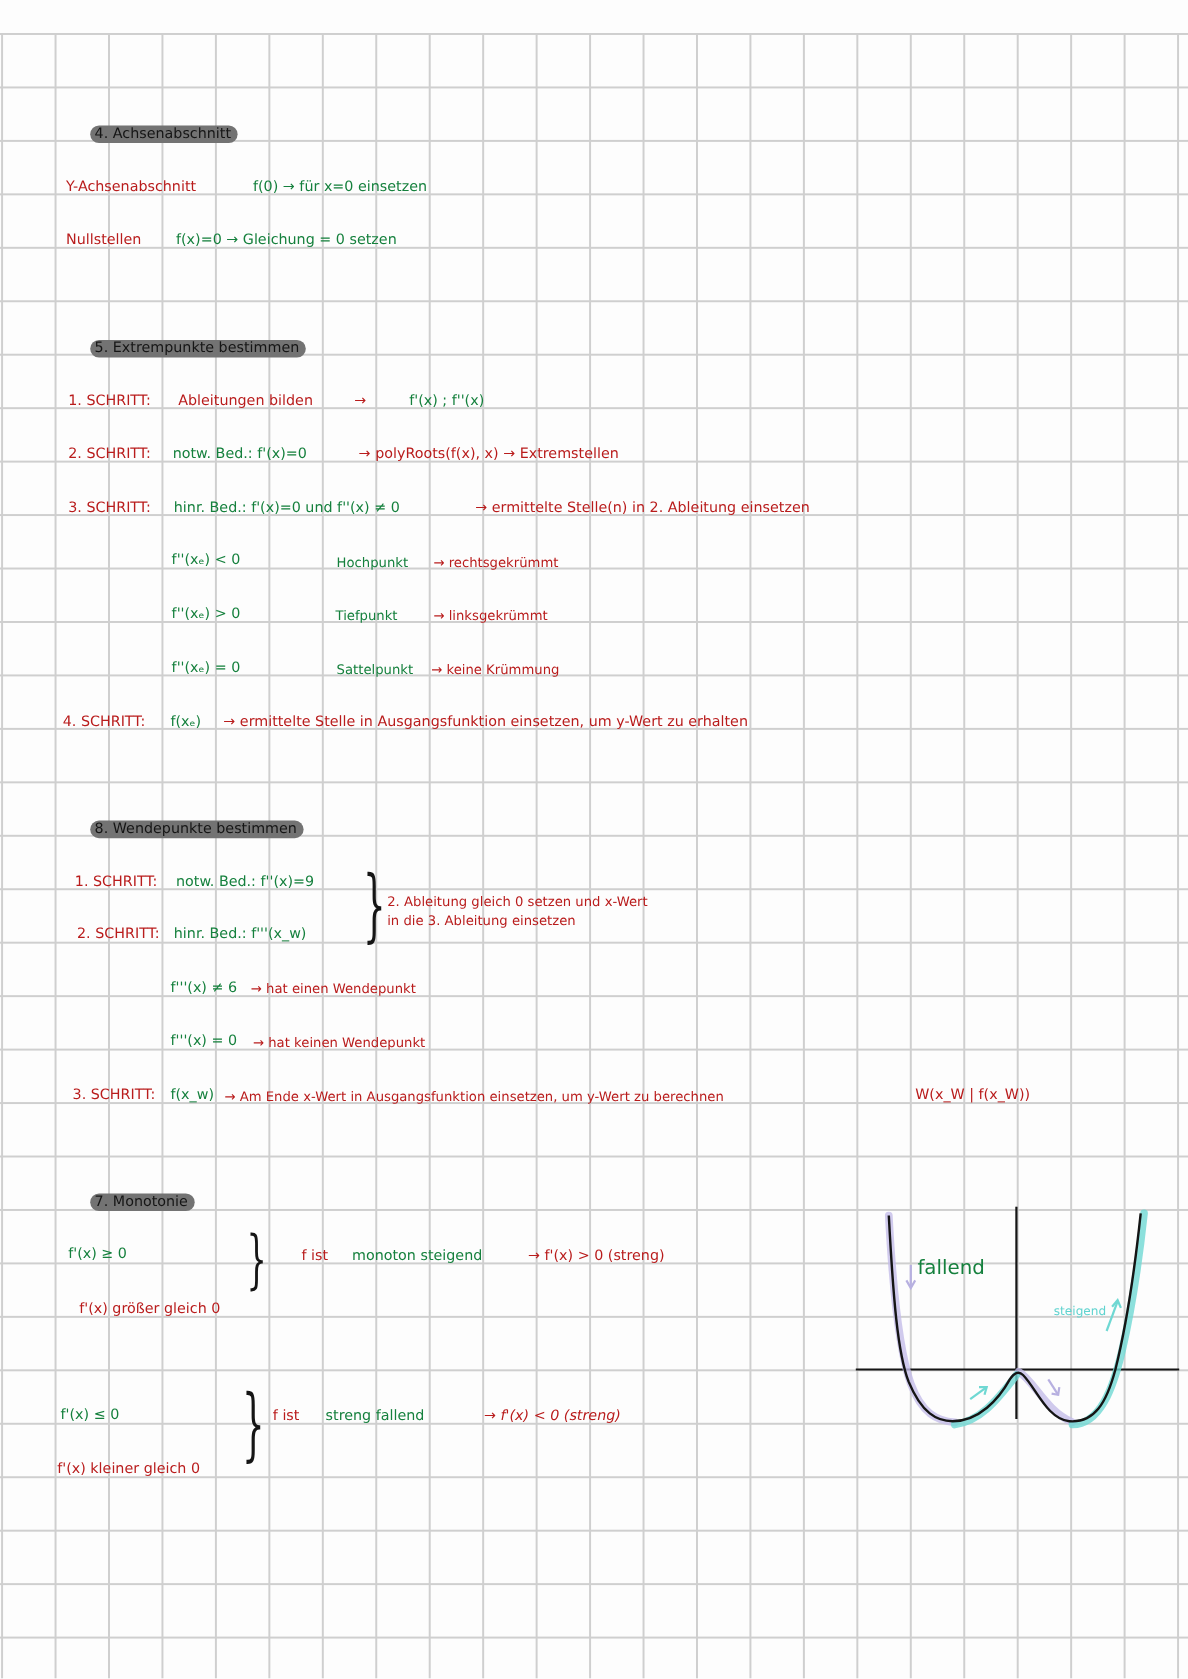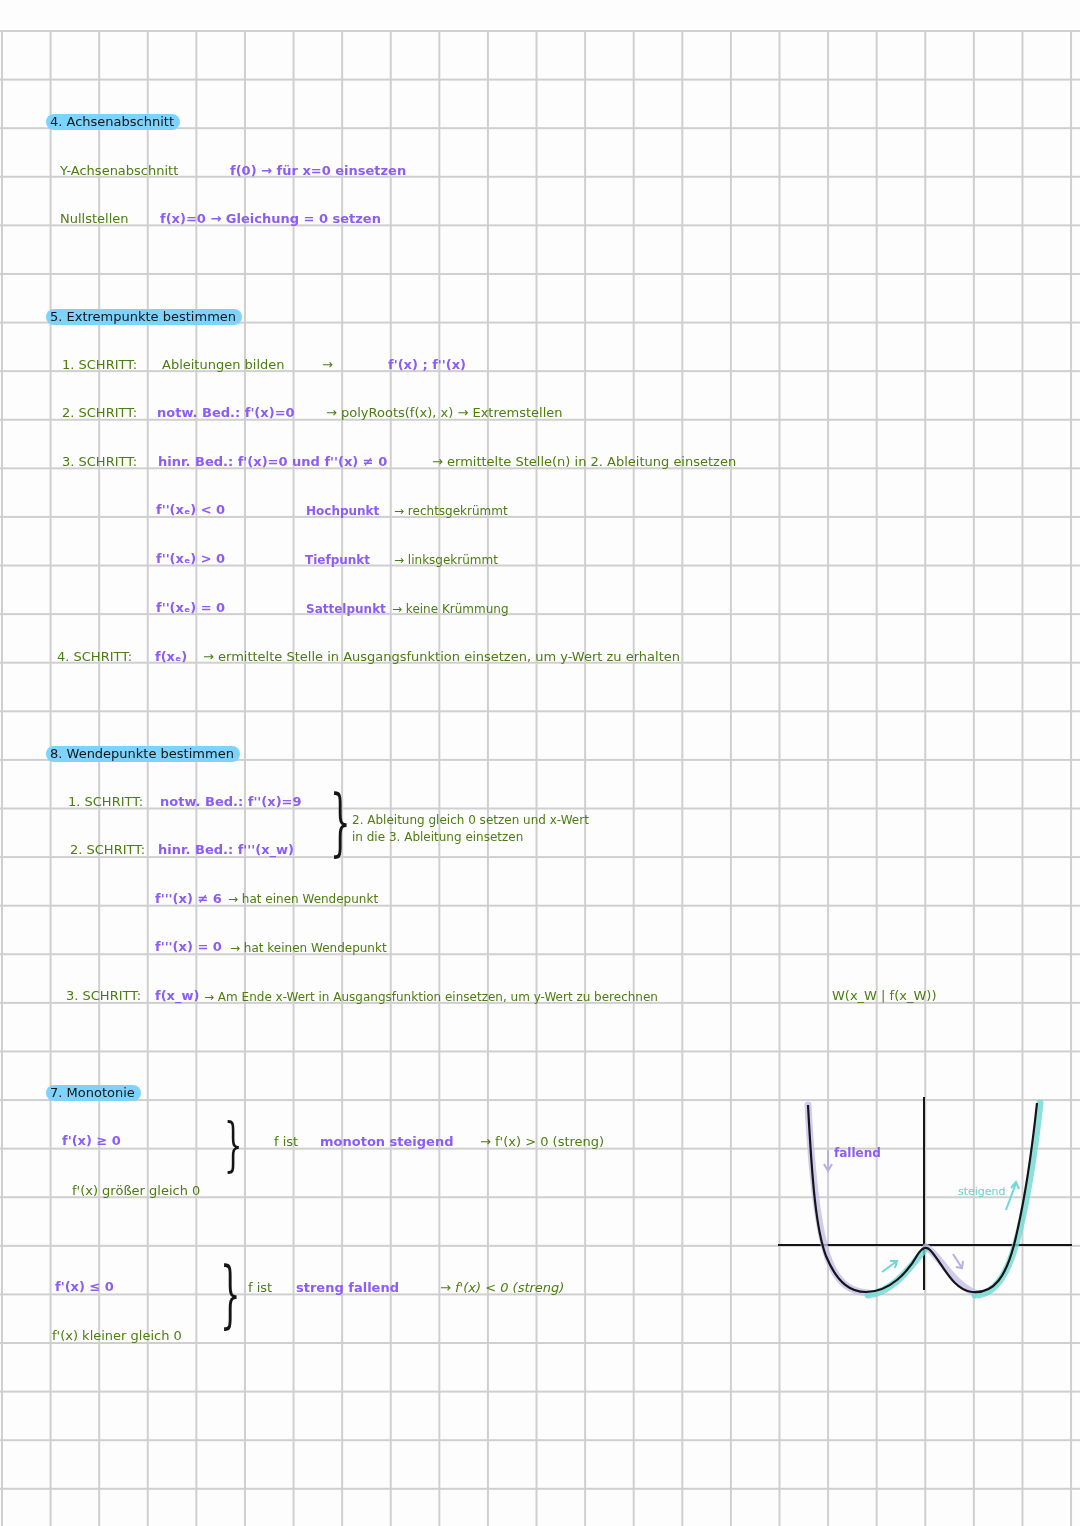--- a/index.html
+++ b/index.html
@@ -11,46 +11,46 @@
   }
   .grid {
     position: absolute; left: 0; top: 30px; width: 1080px; height: 1496px;
     background-image:
       linear-gradient(to right, #cfcfcf 0, #cfcfcf 1.5px, transparent 1.5px),
       linear-gradient(to bottom, #cfcfcf 0, #cfcfcf 1.5px, transparent 1.5px);
     background-size: 48.6px 48.6px;
     background-position: 1px 0;
   }
   .t { position: absolute; white-space: nowrap; font-size: 13px; line-height: 16px; }
-  .lav { color: #8b5cf6; font-weight: bold; }
-  .blk { color: #4d7c0f; }
+  .lav { color: #15803d; }
+  .blk { color: #b91c1c; }
   .hdr {
     position: absolute; white-space: nowrap; font-size: 13px; line-height: 16px;
-    background: #7dd3fc; border-radius: 8px; padding: 0 6px 0 4px; color: #151515;
+    background: #737373; border-radius: 8px; padding: 0 6px 0 4px; color: #151515; margin-left: 36px;
   }
   .small { font-size: 12px; }
   .brace { position: absolute; font-family: "DejaVu Serif", serif; color: #151515; }
   svg { position: absolute; left: 0; top: 0; }
 </style>
 </head>
 <body>
 
 <div class="grid"></div>
 
 <div class="hdr" style="left:46px; top:114px;">4. Achsenabschnitt</div>
 <div class="t blk" style="left:60px; top:163px;">Y-Achsenabschnitt</div>
 <div class="t lav" style="left:230px; top:163px;">f(0) → für x=0 einsetzen</div>
 <div class="t blk" style="left:60px; top:211px;">Nullstellen</div>
 <div class="t lav" style="left:160px; top:211px;">f(x)=0 → Gleichung = 0 setzen</div>
 
 <div class="hdr" style="left:46px; top:309px;">5. Extrempunkte bestimmen</div>
 <div class="t blk" style="left:62px; top:357px;">1. SCHRITT:</div>
 <div class="t blk" style="left:162px; top:357px;">Ableitungen bilden</div>
 <div class="t blk" style="left:322px; top:357px;">→</div>
-<div class="t lav" style="left:346px; top:357px;padding-left:42px;">f'(x) ; f''(x)</div>
+<div class="t lav" style="left:330px; top:357px;padding-left:42px;">f'(x) ; f''(x)</div>
 
 <div class="t blk" style="left:62px; top:405px;">2. SCHRITT:</div>
 <div class="t lav" style="left:157px; top:405px;">notw. Bed.: f'(x)=0</div>
 <div class="t blk" style="left:326px; top:405px;">→ polyRoots(f(x), x) → Extremstellen</div>
 
 <div class="t blk" style="left:62px; top:454px;">3. SCHRITT:</div>
 <div class="t lav" style="left:158px; top:454px;">hinr. Bed.: f'(x)=0 und f''(x) ≠ 0</div>
 <div class="t blk" style="left:432px; top:454px;">→ ermittelte Stelle(n) in 2. Ableitung einsetzen</div>
 
 <div class="t lav" style="left:156px; top:502px;">f''(xₑ) &lt; 0</div>
@@ -117,14 +117,14 @@
 
   <line x1="828" y1="1150" x2="828" y2="1170" stroke="#b7b0e0" stroke-width="2"></line>
   <path d="M824 1164 L828 1171 L832 1164" fill="none" stroke="#b7b0e0" stroke-width="2"></path>
   <line x1="882" y1="1272" x2="897" y2="1261" stroke="#6fd8d3" stroke-width="2"></line>
   <path d="M890 1261 L897 1261 L895 1268" fill="none" stroke="#6fd8d3" stroke-width="2"></path>
   <line x1="953" y1="1254" x2="962" y2="1268" stroke="#b7b0e0" stroke-width="2"></line>
   <path d="M956 1267 L962 1268 L963 1261" fill="none" stroke="#b7b0e0" stroke-width="2"></path>
   <line x1="1006" y1="1210" x2="1016" y2="1183" stroke="#6fd8d3" stroke-width="2"></line>
   <path d="M1011 1188 L1016 1182 L1019 1189" fill="none" stroke="#6fd8d3" stroke-width="2"></path>
 </svg>
-<div class="t lav small" style="left:834px; top:1145px; font-size:12px;">fallend</div>
+<div class="t lav small" style="left:834px; top:1145px; font-size:18px;">fallend</div>
 <div class="t small" style="left:958px; top:1184px; font-size:11px; color:#5fd3cf;">steigend</div>
 
 </body></html>

